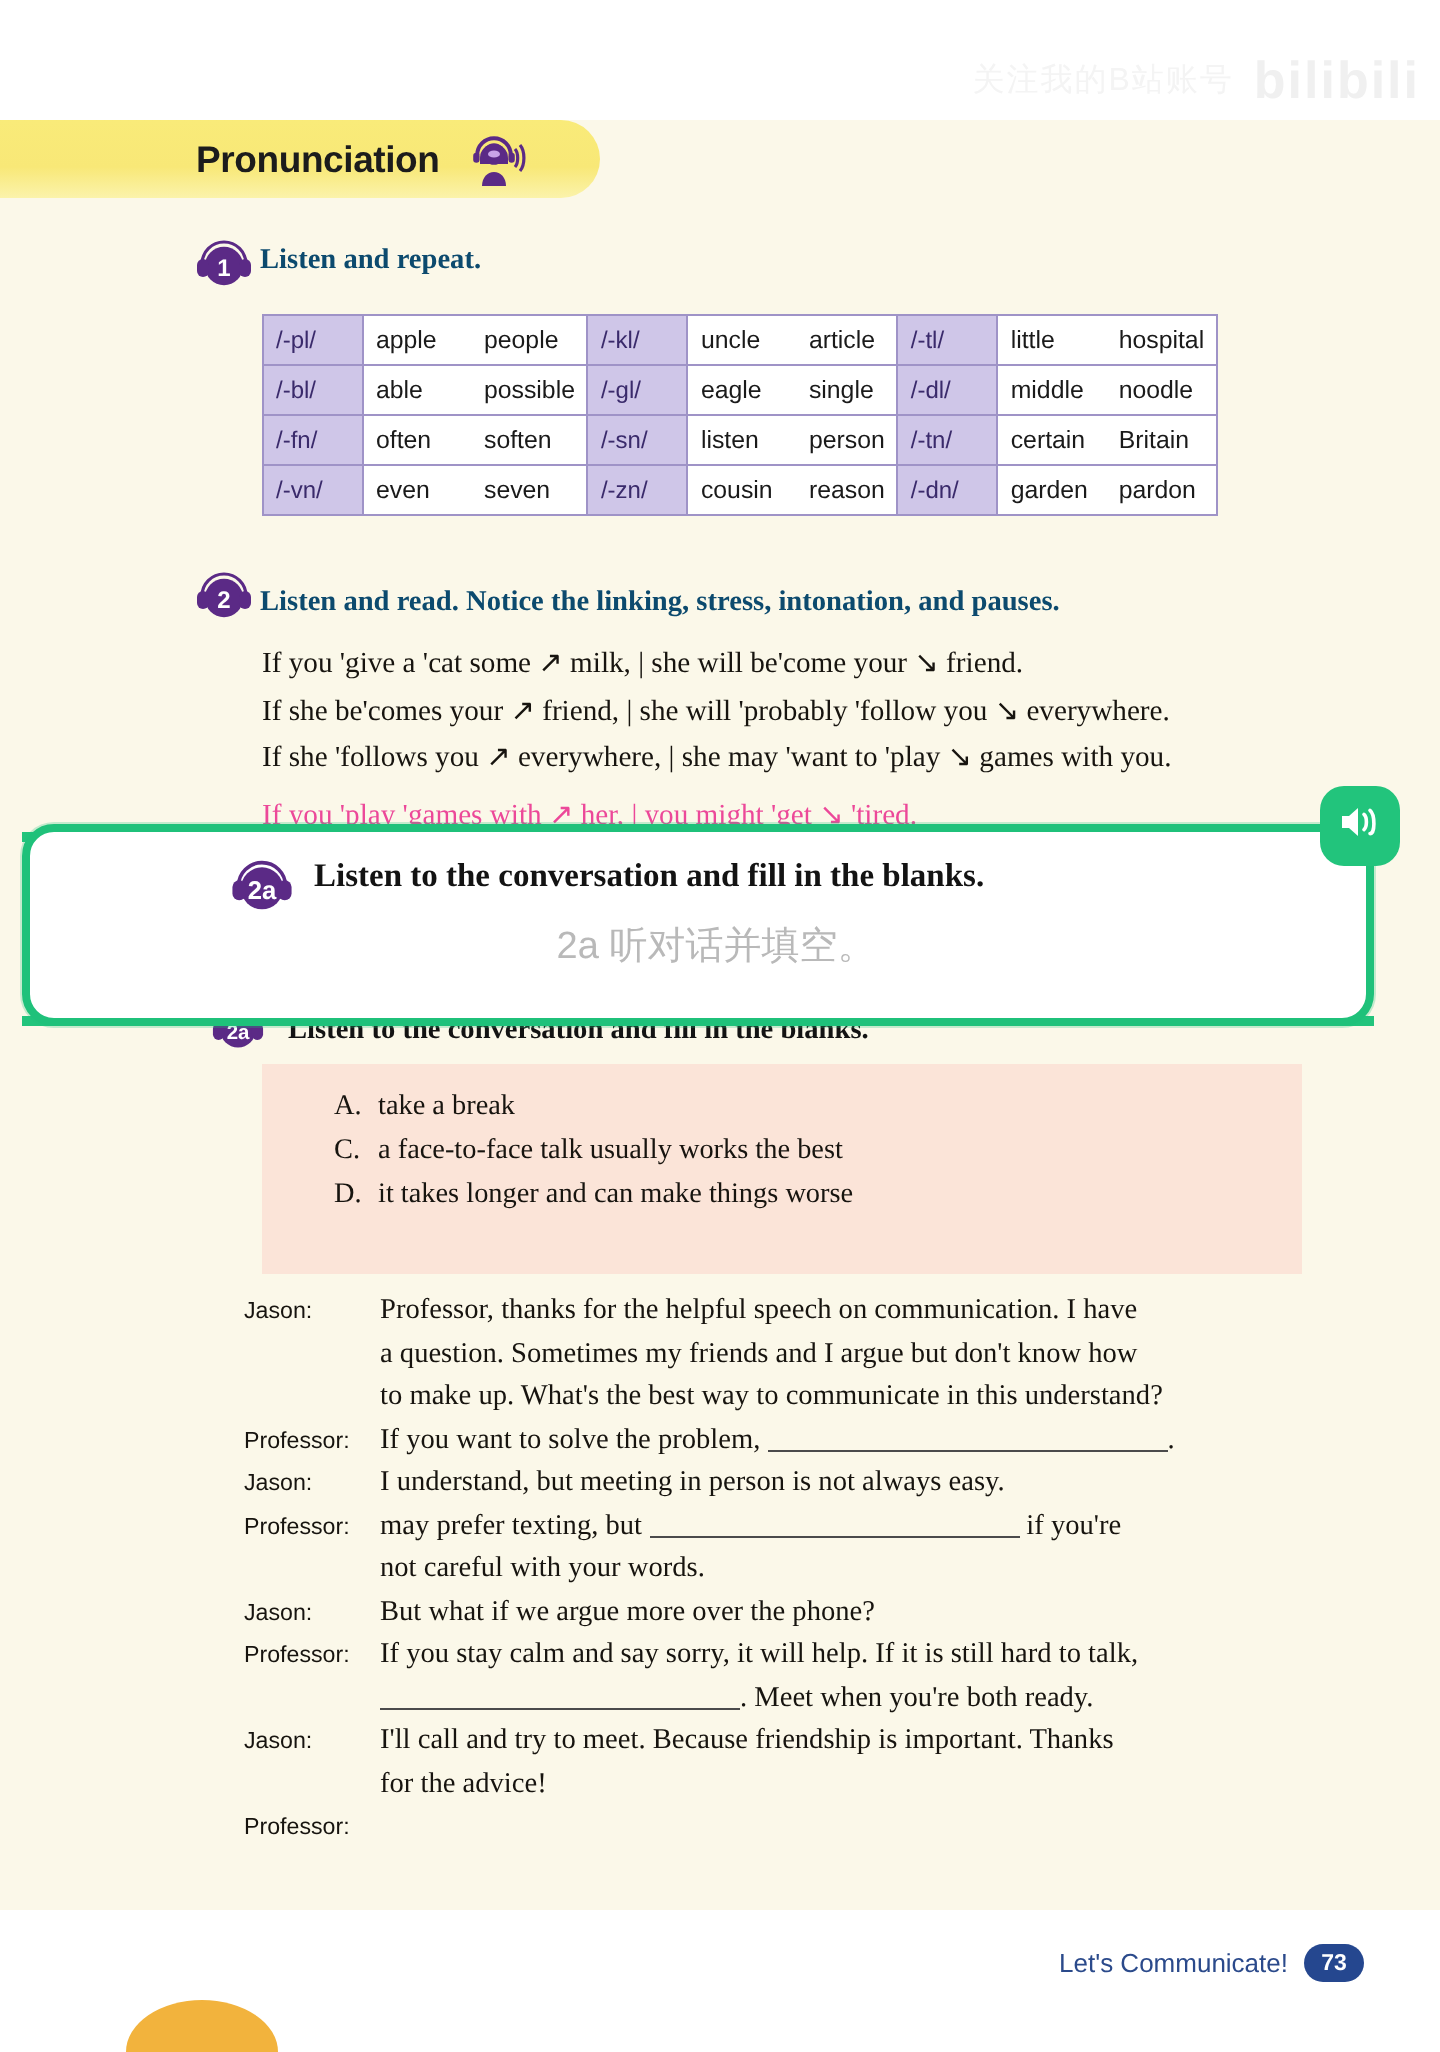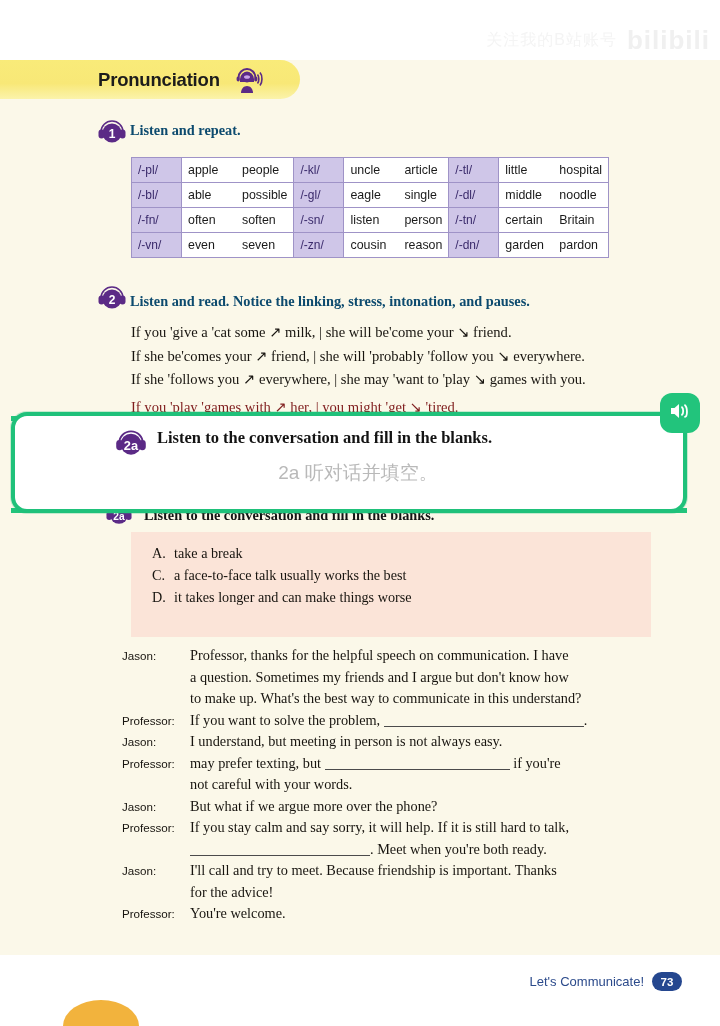--- a/index.html
+++ b/index.html
@@ -133,21 +133,21 @@
     line-height: 23.5px;
   }
   .sentences .ln { white-space: nowrap; }
 
   
   .options-box {
     position: absolute;
     left: 131px; top: 532px;
     width: 520px; height: 105px;
     background: #fbe4d8;
-    padding: 10px 0 0 21px;
+    padding: 10px 0 0 36px;
   }
   .options-box .opt {
     font-family: "Liberation Serif", serif;
     font-size: 14.2px;
     color: #17140f;
     line-height: 22px;
     white-space: nowrap;
   }
   .options-box .opt .ltr { display: inline-block; width: 22px; }
 
@@ -286,21 +286,21 @@
     left: 11px; top: 508px;
     width: 676px; height: 5px;
     background: #22c47c;
     z-index: 28;
   }
   .hidden-line {
     position: absolute;
     left: 131px; top: 398px;
     font-family: "Liberation Serif", serif;
     font-size: 14.6px;
-    color: #7f1d1d;
+    color: #ec4899;
     white-space: nowrap;
     z-index: 5;
   }
   .hidden-2a-row {
     position: absolute;
     left: 104px; top: 500px;
     font-family: "Liberation Serif", serif;
     font-weight: bold;
     font-size: 14.3px;
     color: #131313;
@@ -478,23 +478,20 @@
     <div class="dlg-row">
       <div class="dlg-speaker">Jason:</div>
       <div class="dlg-text">
         <span class="l">I'll call and try to meet. Because friendship is important. Thanks</span>
         <span class="l">for the advice!</span>
       </div>
     </div>
 
     <div class="dlg-row">
       <div class="dlg-speaker">Professor:</div>
-      <div class="dlg-text">
-        <span class="l">You're welcome.</span>
-      </div>
     </div>
 
   </div>
 
   <div class="footer">
     <span class="footer-label">Let's Communicate!</span>
     <span class="footer-page">73</span>
   </div>
   <div class="corner-blob"></div>
 

